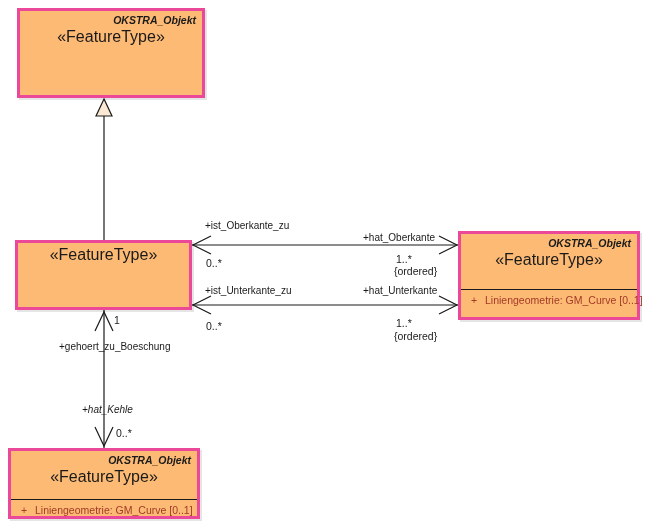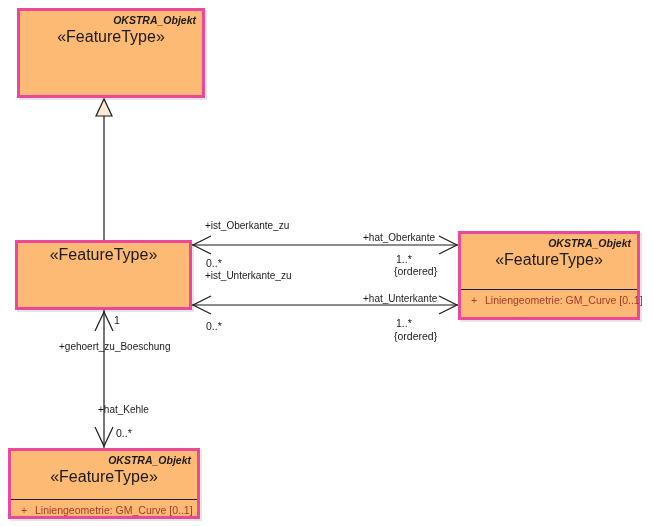--- a/index.html
+++ b/index.html
@@ -163,24 +163,24 @@
   </div>
 </div>
 
 <span class="edge-label" style="left:205px; top:219px;">+ist_Oberkante_zu</span>
 <span class="mult-label" style="left:206px; top:257px;">0..*</span>
 
 <span class="edge-label" style="left:363px; top:219px;margin-top:12px;">+hat_Oberkante</span>
 <span class="mult-label" style="left:396px; top:253px;">1..*</span>
 <span class="mult-label" style="left:394px; top:265px;">{ordered}</span>
 
-<span class="edge-label" style="left:205px; top:269px;">+ist_Unterkante_zu</span>
+<span class="edge-label" style="left:205px; top:284px;">+ist_Unterkante_zu</span>
 <span class="mult-label" style="left:206px; top:320px;">0..*</span>
 
-<span class="edge-label" style="left:363px; top:292px;">+hat_Unterkante</span>
+<span class="edge-label" style="left:363px; top:284px;">+hat_Unterkante</span>
 <span class="mult-label" style="left:396px; top:317px;">1..*</span>
 <span class="mult-label" style="left:394px; top:330px;">{ordered}</span>
 
 <span class="mult-label" style="left:114px; top:314px;">1</span>
 <span class="edge-label" style="left:59px; top:340px;">+gehoert_zu_Boeschung</span>
 
-<span class="edge-label" style="left:98px; top:403px;">+hat_Kehle</span>
+<span class="edge-label" style="left:82px; top:403px;font-style:italic;">+hat_Kehle</span>
 <span class="mult-label" style="left:116px; top:427px;">0..*</span>
 
 </body></html>

